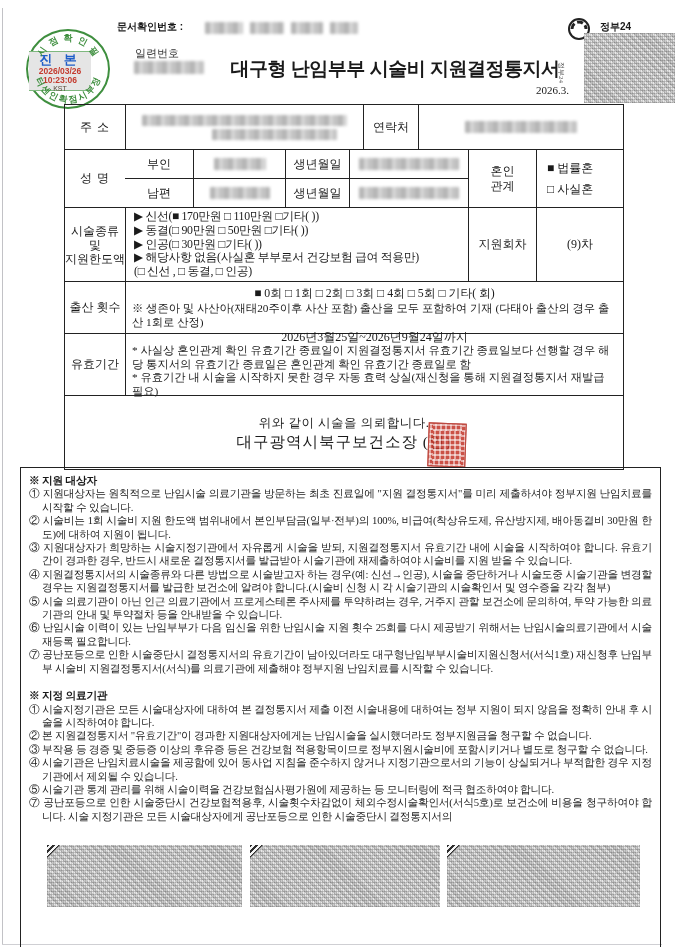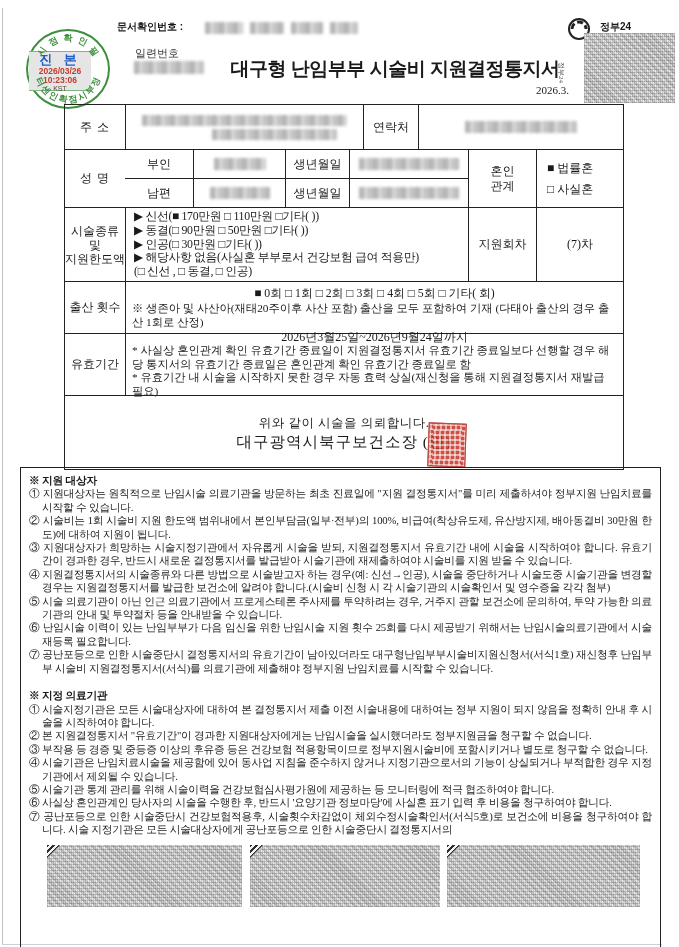--- a/index.html
+++ b/index.html
@@ -196,21 +196,21 @@
 및
 지원한도액</div>
       <div class="td left proc" style="width:343px">
         <div>▶ 신선(■ 170만원  □ 110만원   □기타(   ))</div>
         <div>▶ 동결(□ 90만원   □ 50만원   □기타(   ))</div>
         <div>▶ 인공(□ 30만원   □기타(   ))</div>
         <div>▶ 해당사항 없음(사실혼 부부로서 건강보험 급여 적용만)</div>
         <div>   (□ 신선 , □ 동결, □ 인공)</div>
       </div>
       <div class="td" style="width:68px">지원회차</div>
-      <div class="td" style="flex:1">(7)차</div>
+      <div class="td" style="flex:1">(9)차</div>
     </div>
 
     <div class="tr" style="height:52px">
       <div class="td rowlabel" style="letter-spacing:0">출산 횟수</div>
       <div class="td left cellpad" style="flex:1;flex-direction:column;align-items:stretch;justify-content:center">
         <div style="text-align:center;font-size:11.8px">■ 0회    □ 1회    □ 2회    □ 3회    □ 4회    □ 5회    □ 기타(  회)</div>
         <div class="smallnote">※ 생존아 및 사산아(재태20주이후 사산 포함) 출산을 모두 포함하여 기재 (다태아 출산의 경우 출산 1회로 산정)</div>
       </div>
     </div>
 
@@ -241,21 +241,20 @@
     <div class="c-item">⑤ 시술 의료기관이 아닌 인근 의료기관에서 프로게스테론 주사제를 투약하려는 경우, 거주지 관할 보건소에 문의하여, 투약 가능한 의료기관의 안내 및 투약절차 등을 안내받을 수 있습니다.</div>
     <div class="c-item">⑥ 난임시술 이력이 있는 난임부부가 다음 임신을 위한 난임시술 지원 횟수 25회를 다시 제공받기 위해서는 난임시술의료기관에서 시술재등록 필요합니다.</div>
     <div class="c-item">⑦ 공난포등으로 인한 시술중단시 결정통지서의 유효기간이 남아있더라도 대구형난임부부시술비지원신청서(서식1호) 재신청후 난임부부 시술비 지원결정통지서(서식)를 의료기관에 제출해야 정부지원 난임치료를 시작할 수 있습니다.</div>
     <div class="c-gap"></div>
     <div class="c-sec">※ 지정 의료기관</div>
     <div class="c-item">① 시술지정기관은 모든 시술대상자에 대하여 본 결정통지서 제출 이전 시술내용에 대하여는 정부 지원이 되지 않음을 정확히 안내 후 시술을 시작하여야 합니다.</div>
     <div class="c-item">② 본 지원결정통지서 "유효기간"이 경과한 지원대상자에게는 난임시술을 실시했더라도 정부지원금을 청구할 수 없습니다.</div>
     <div class="c-item">③ 부작용 등 경증 및 중등증 이상의 후유증 등은 건강보험 적용항목이므로 정부지원시술비에 포함시키거나 별도로 청구할 수 없습니다.</div>
     <div class="c-item">④ 시술기관은 난임치료시술을 제공함에 있어 동사업 지침을 준수하지 않거나 지정기관으로서의 기능이 상실되거나 부적합한 경우 지정기관에서 제외될 수 있습니다.</div>
     <div class="c-item">⑤ 시술기관 통계 관리를 위해 시술이력을 건강보험심사평가원에 제공하는 등 모니터링에 적극 협조하여야 합니다.</div>
-    <div class="c-item">⑥ 사실상 혼인관계인 당사자의 시술을 수행한 후, 반드시 '요양기관 정보마당'에 사실혼 표기 입력 후 비용을 청구하여야 합니다.</div>
     <div class="c-item">⑦ 공난포등으로 인한 시술중단시 건강보험적용후, 시술횟수차감없이 체외수정시술확인서(서식5호)로 보건소에 비용을 청구하여야 합니다. 시술 지정기관은 모든 시술대상자에게 공난포등으로 인한 시술중단시 결정통지서의</div>
   </div>
 
   <div class="bnoise noise" style="left:47px;width:195px">
     <span class="corner"></span>
   </div>
   <div class="bnoise noise" style="left:250px;width:190px">
     <span class="corner"></span>
   </div>
   <div class="bnoise noise" style="left:447px;width:193px">

